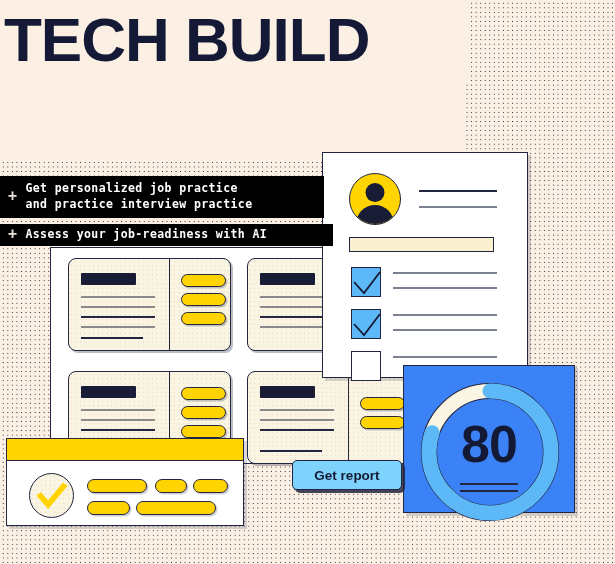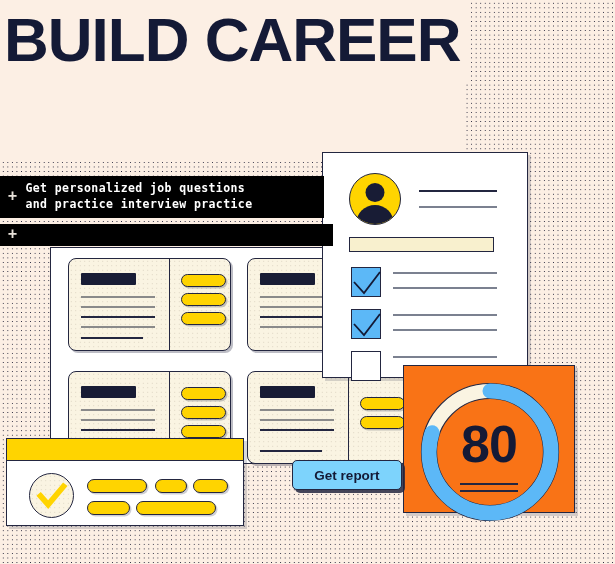--- a/index.html
+++ b/index.html
@@ -113,21 +113,21 @@
   }
   .cbox.checked{ background:#5CB8F7; }
   .cbox .tick{
     position:absolute; left:-5px; top:-5px; width:40px; height:40px;
     pointer-events:none;
   }
 
   
   #score-card{
     position:absolute; left:403px; top:365px; width:172px; height:148px;
-    background:#f97316; border:1.4px solid #232640; z-index:10;
+    background:#3b82f6; border:1.4px solid #232640; z-index:10;
     box-shadow:3px 3px 0 rgba(35,38,64,.18);
   }
   #score-value{
     position:absolute; left:0; right:0; top:48px;
     text-align:center; font-size:52px; font-weight:700; color:#141A36;
     letter-spacing:-1px;
   }
   .score-line{
     position:absolute; left:50%; transform:translateX(-50%);
     width:58px; height:1.6px; background:#232640;
@@ -165,32 +165,35 @@
   }
 </style>
 </head>
 <body>
 
 <div id="dot-bg"></div>
 <div class="cream-block" id="cream-line1"></div>
 <div class="cream-block" id="cream-line2"></div>
 
 <h1 id="headline">
-  <span class="l">BUILD CAREER</span>
+  <span class="l">TECH BUILD</span>
 </h1>
 
 <div class="bullet" id="bullet-1">
   <span class="plus">+</span>
   <span class="btxt">
-    <span>Get personalized job questions</span>
+    <span>Get personalized job practice</span>
     <span>and practice interview practice</span>
   </span>
 </div>
 <div class="bullet" id="bullet-2">
   <span class="plus">+</span>
+  <span class="btxt">
+    <span>Assess your job-readiness with AI</span>
+  </span>
 </div>
 
 <div id="cards-panel"></div>
 
 <div class="mini-card" style="left:68px; top:258px; width:163px; height:93px;">
   <div class="divider" style="left:100px;"></div>
   <div class="mc-title" style="left:12px; top:14px; width:55px; height:12px;"></div>
   <div class="mc-line" style="left:12px; top:37px; width:74px;"></div>
   <div class="mc-line" style="left:12px; top:47px; width:74px;"></div>
   <div class="mc-line dark" style="left:12px; top:57px; width:74px;"></div>

